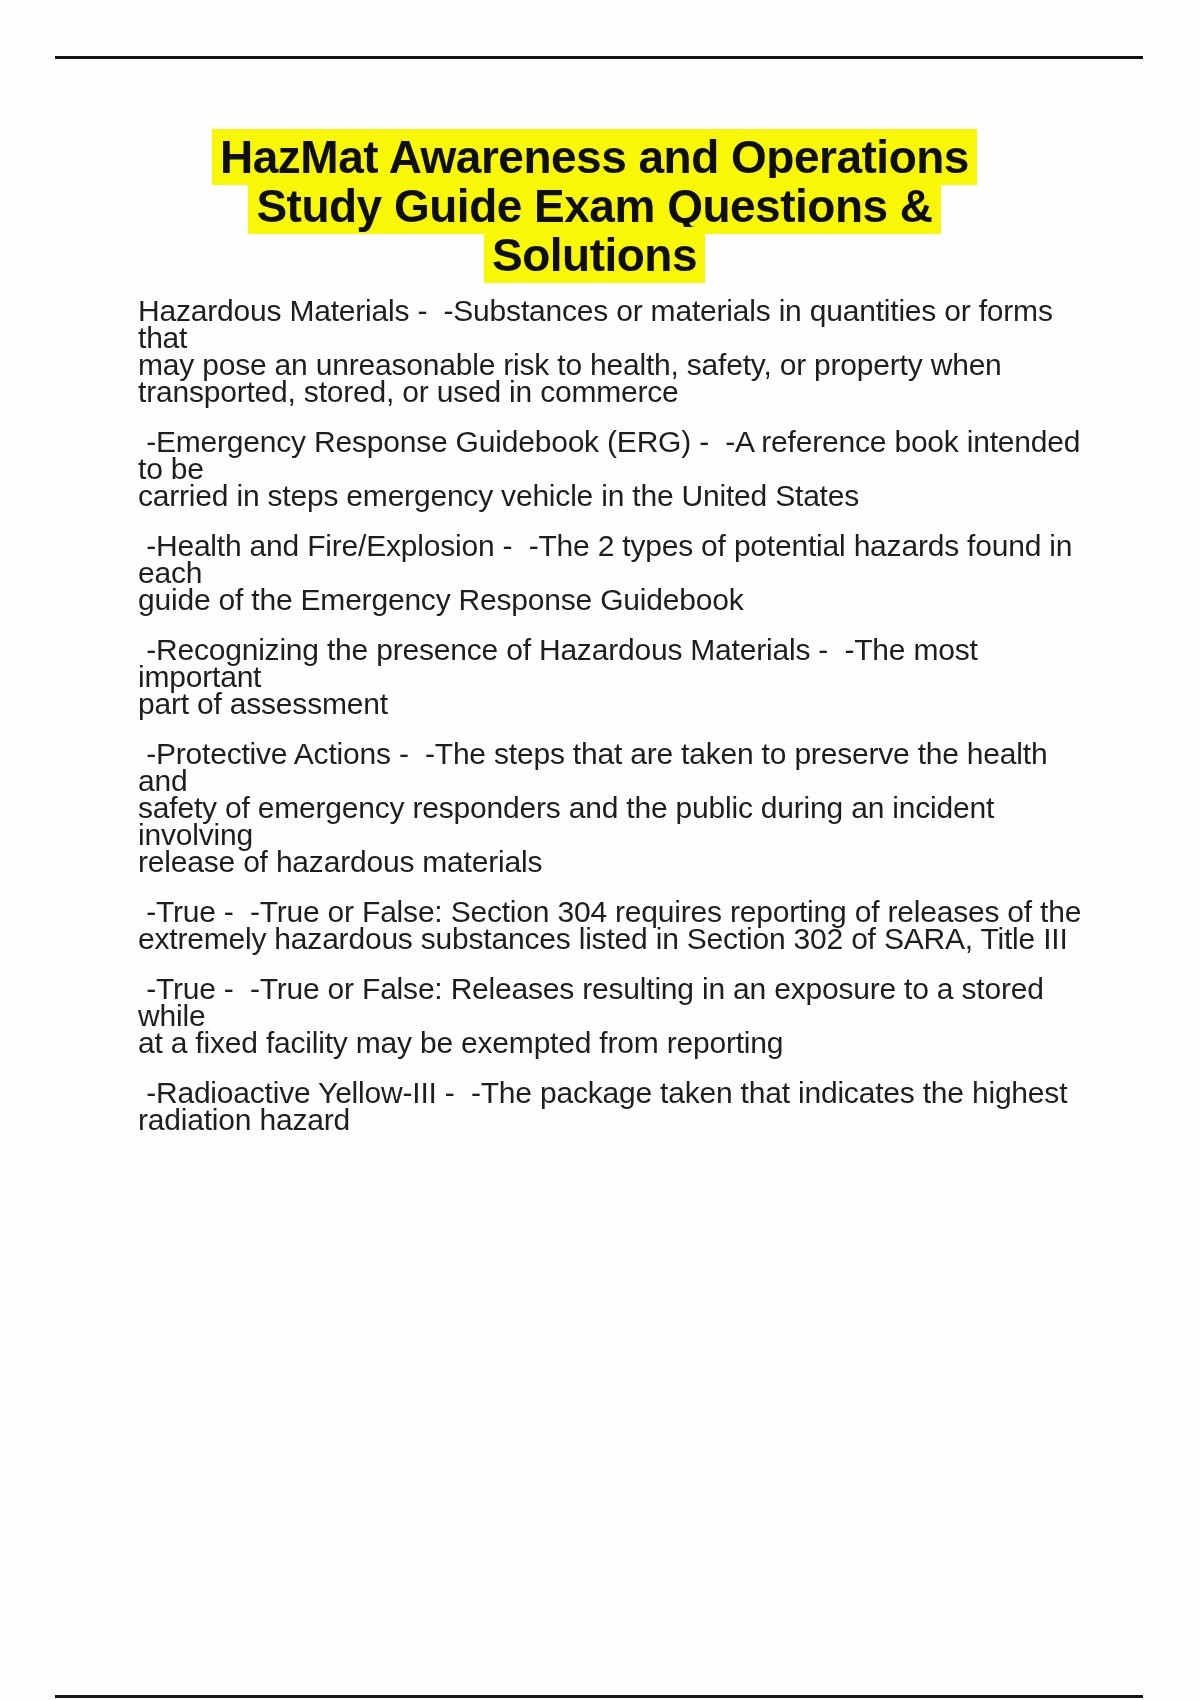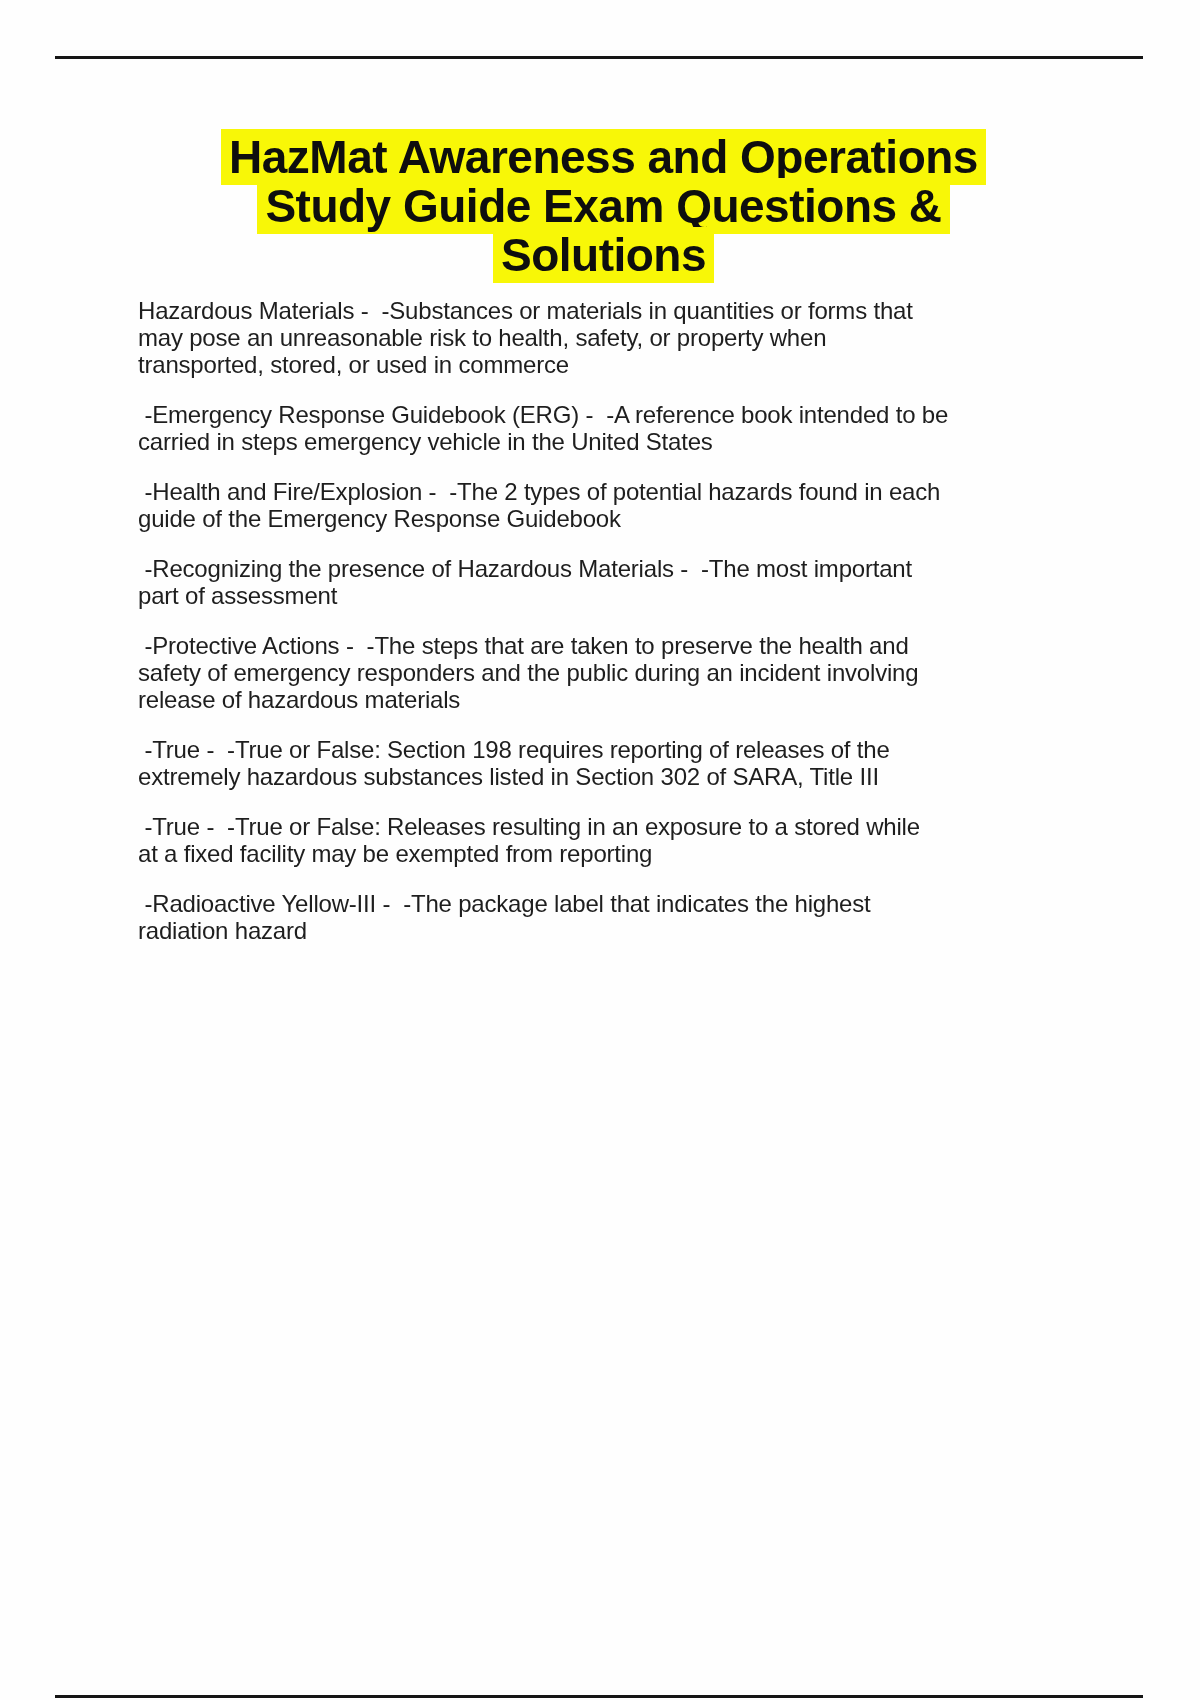--- a/index.html
+++ b/index.html
@@ -26,21 +26,21 @@
     left: 55px;
     width: 1088px;
     height: 3px;
     background: var(--rule);
   }
   .rule.top { top: 56px; }
   .rule.bottom { top: 1695px; }
   .title-wrap {
     position: absolute;
     top: 133px;
-    left: 12px;
+    left: 3px;
     width: 1183px;
     text-align: center;
   }
   .title-wrap h1 {
     font-size: 46px;
     font-weight: bold;
     line-height: 49px;
     letter-spacing: -0.5px;
     color: #0e0e0e;
     white-space: pre-wrap;
@@ -50,21 +50,21 @@
     padding: 2px 8px;
     -webkit-box-decoration-break: clone;
     box-decoration-break: clone;
   }
   .content {
     position: absolute;
     top: 297px;
     left: 138px;
     width: 960px;
     color: var(--text);
-    font-size: 24px;
+    font-size: 30px;
     line-height: 27px;
     letter-spacing: -0.2px;
   }
   .content p {
     white-space: pre-wrap;
     margin: 0 0 23px 0;
   }
 </style>
 </head>
 <body>
@@ -85,23 +85,23 @@
 transported, stored, or used in commerce</p>
     <p> -Emergency Response Guidebook (ERG) -  -A reference book intended to be
 carried in steps emergency vehicle in the United States</p>
     <p> -Health and Fire/Explosion -  -The 2 types of potential hazards found in each
 guide of the Emergency Response Guidebook</p>
     <p> -Recognizing the presence of Hazardous Materials -  -The most important
 part of assessment</p>
     <p> -Protective Actions -  -The steps that are taken to preserve the health and
 safety of emergency responders and the public during an incident involving
 release of hazardous materials</p>
-    <p> -True -  -True or False: Section 198 requires reporting of releases of the
+    <p> -True -  -True or False: Section 304 requires reporting of releases of the
 extremely hazardous substances listed in Section 302 of SARA, Title III</p>
     <p> -True -  -True or False: Releases resulting in an exposure to a stored while
 at a fixed facility may be exempted from reporting</p>
-    <p> -Radioactive Yellow-III -  -The package label that indicates the highest
+    <p> -Radioactive Yellow-III -  -The package taken that indicates the highest
 radiation hazard</p>
   </div>
 
   <div class="rule bottom"></div>
 
 </div>
 
 </body></html>

